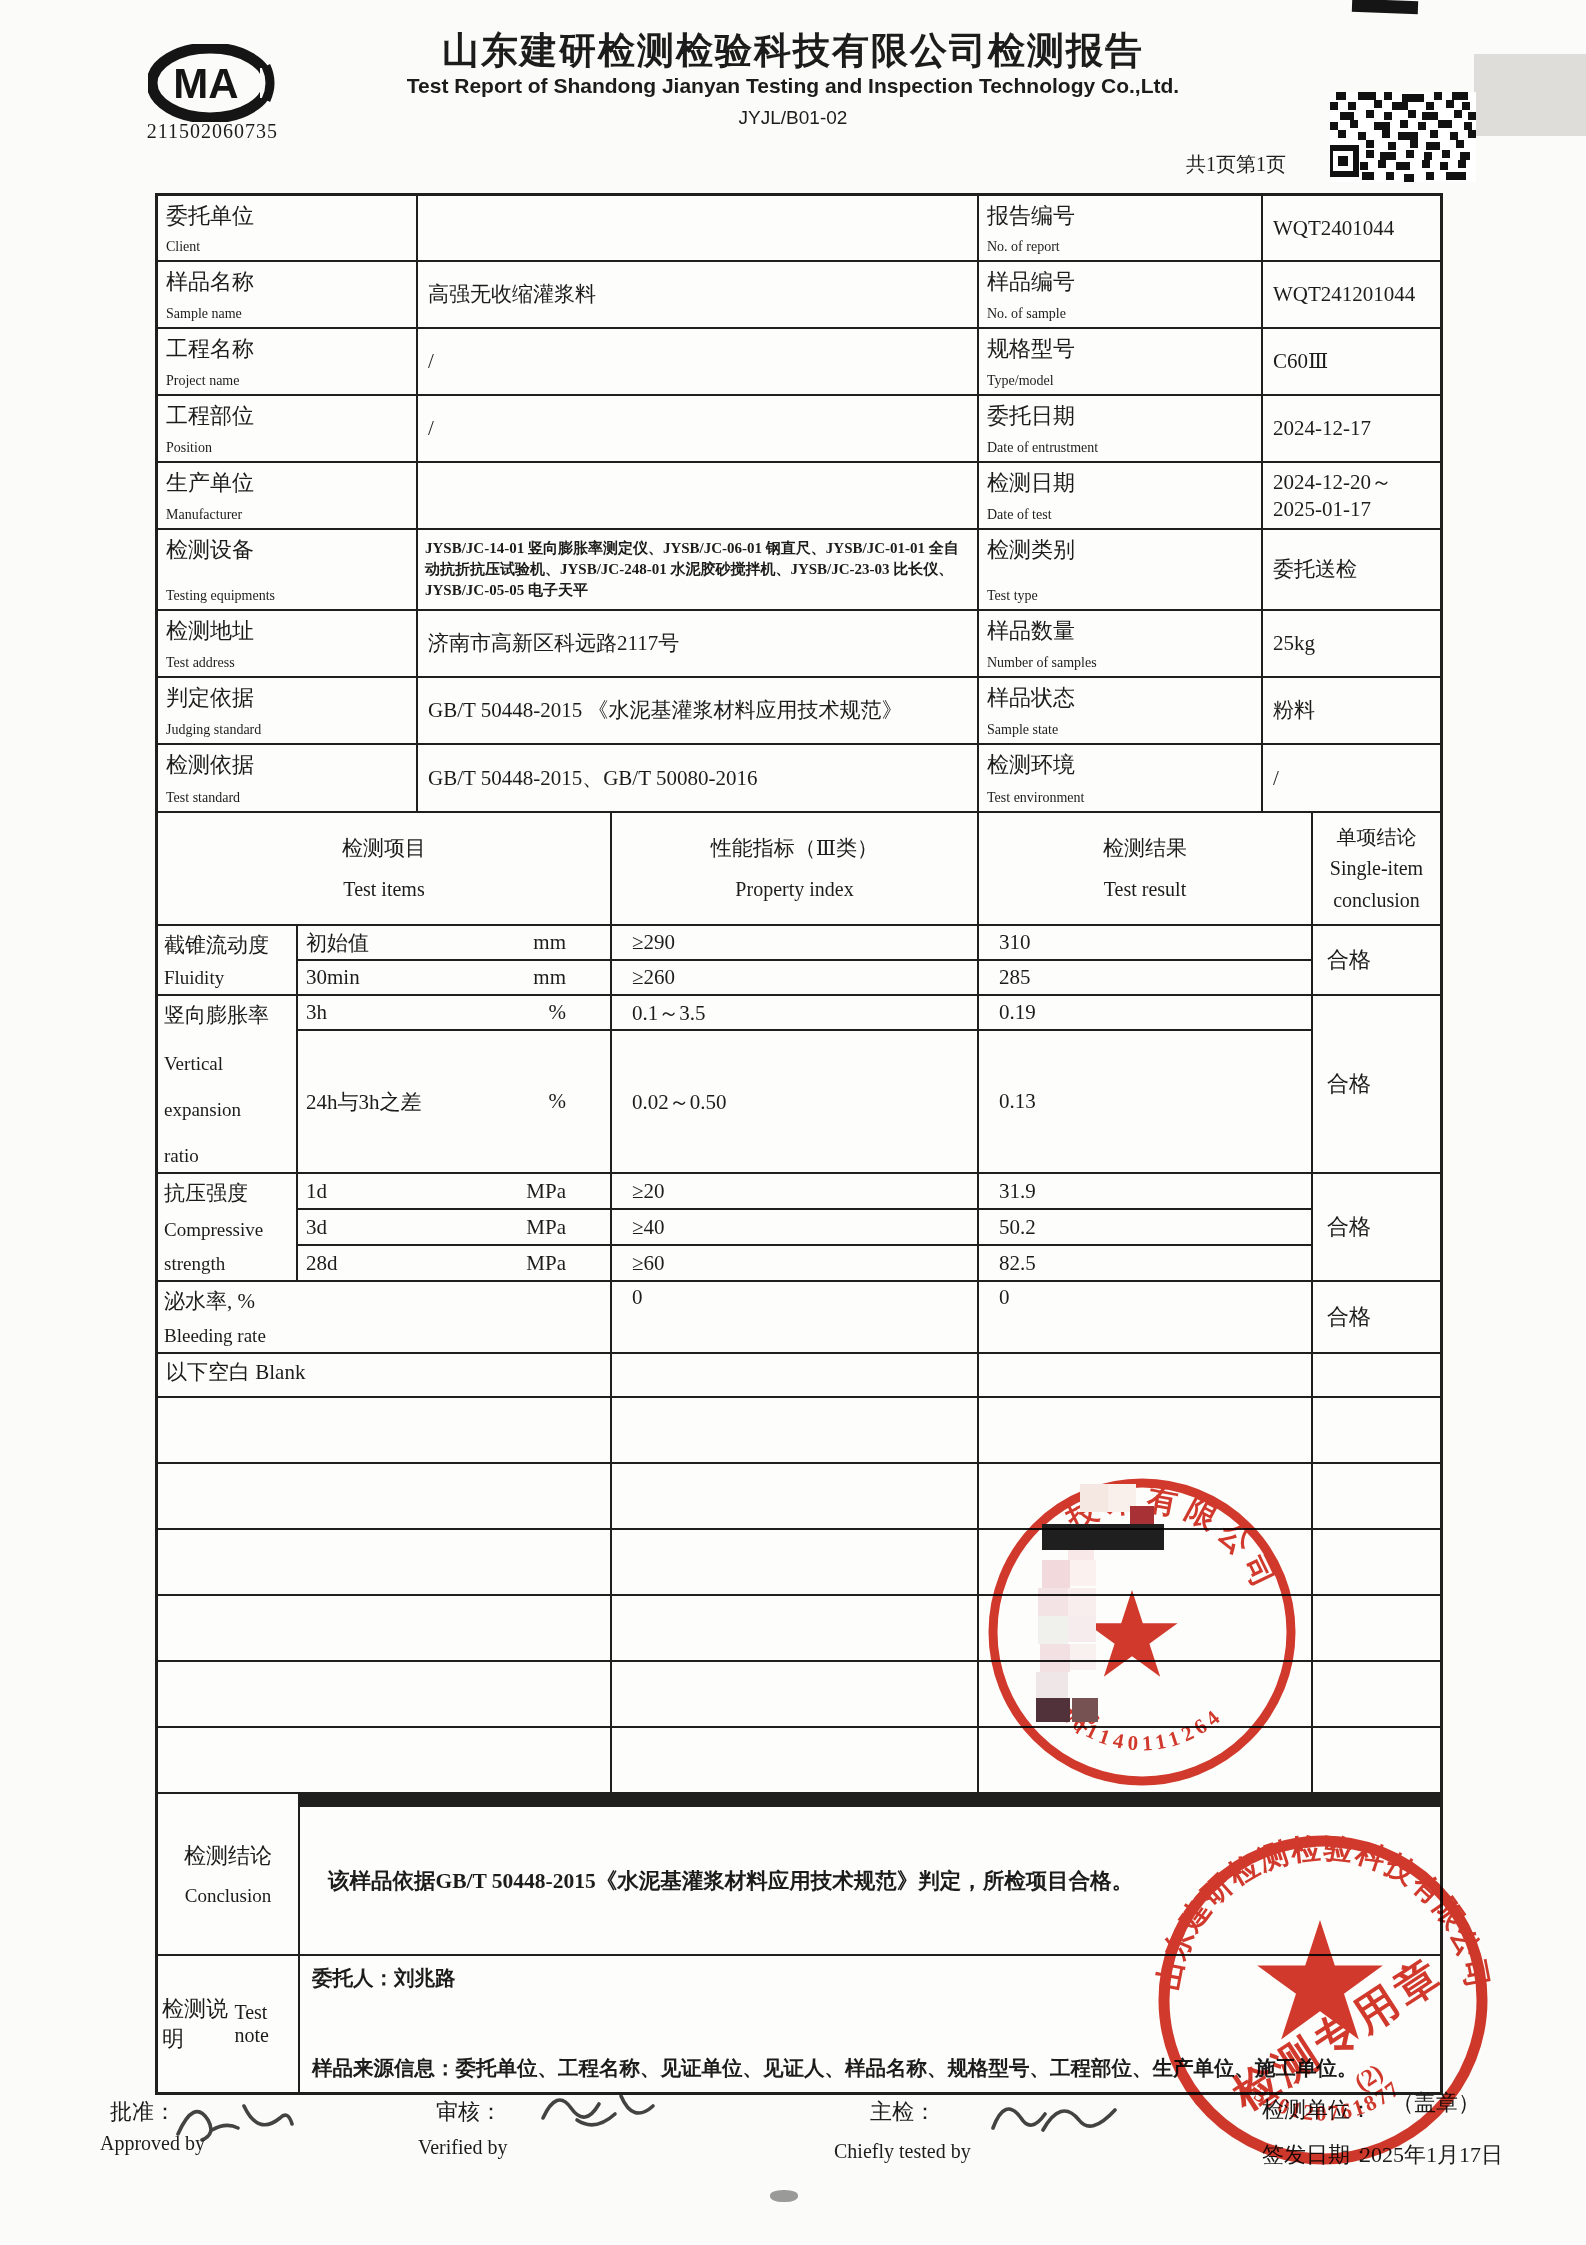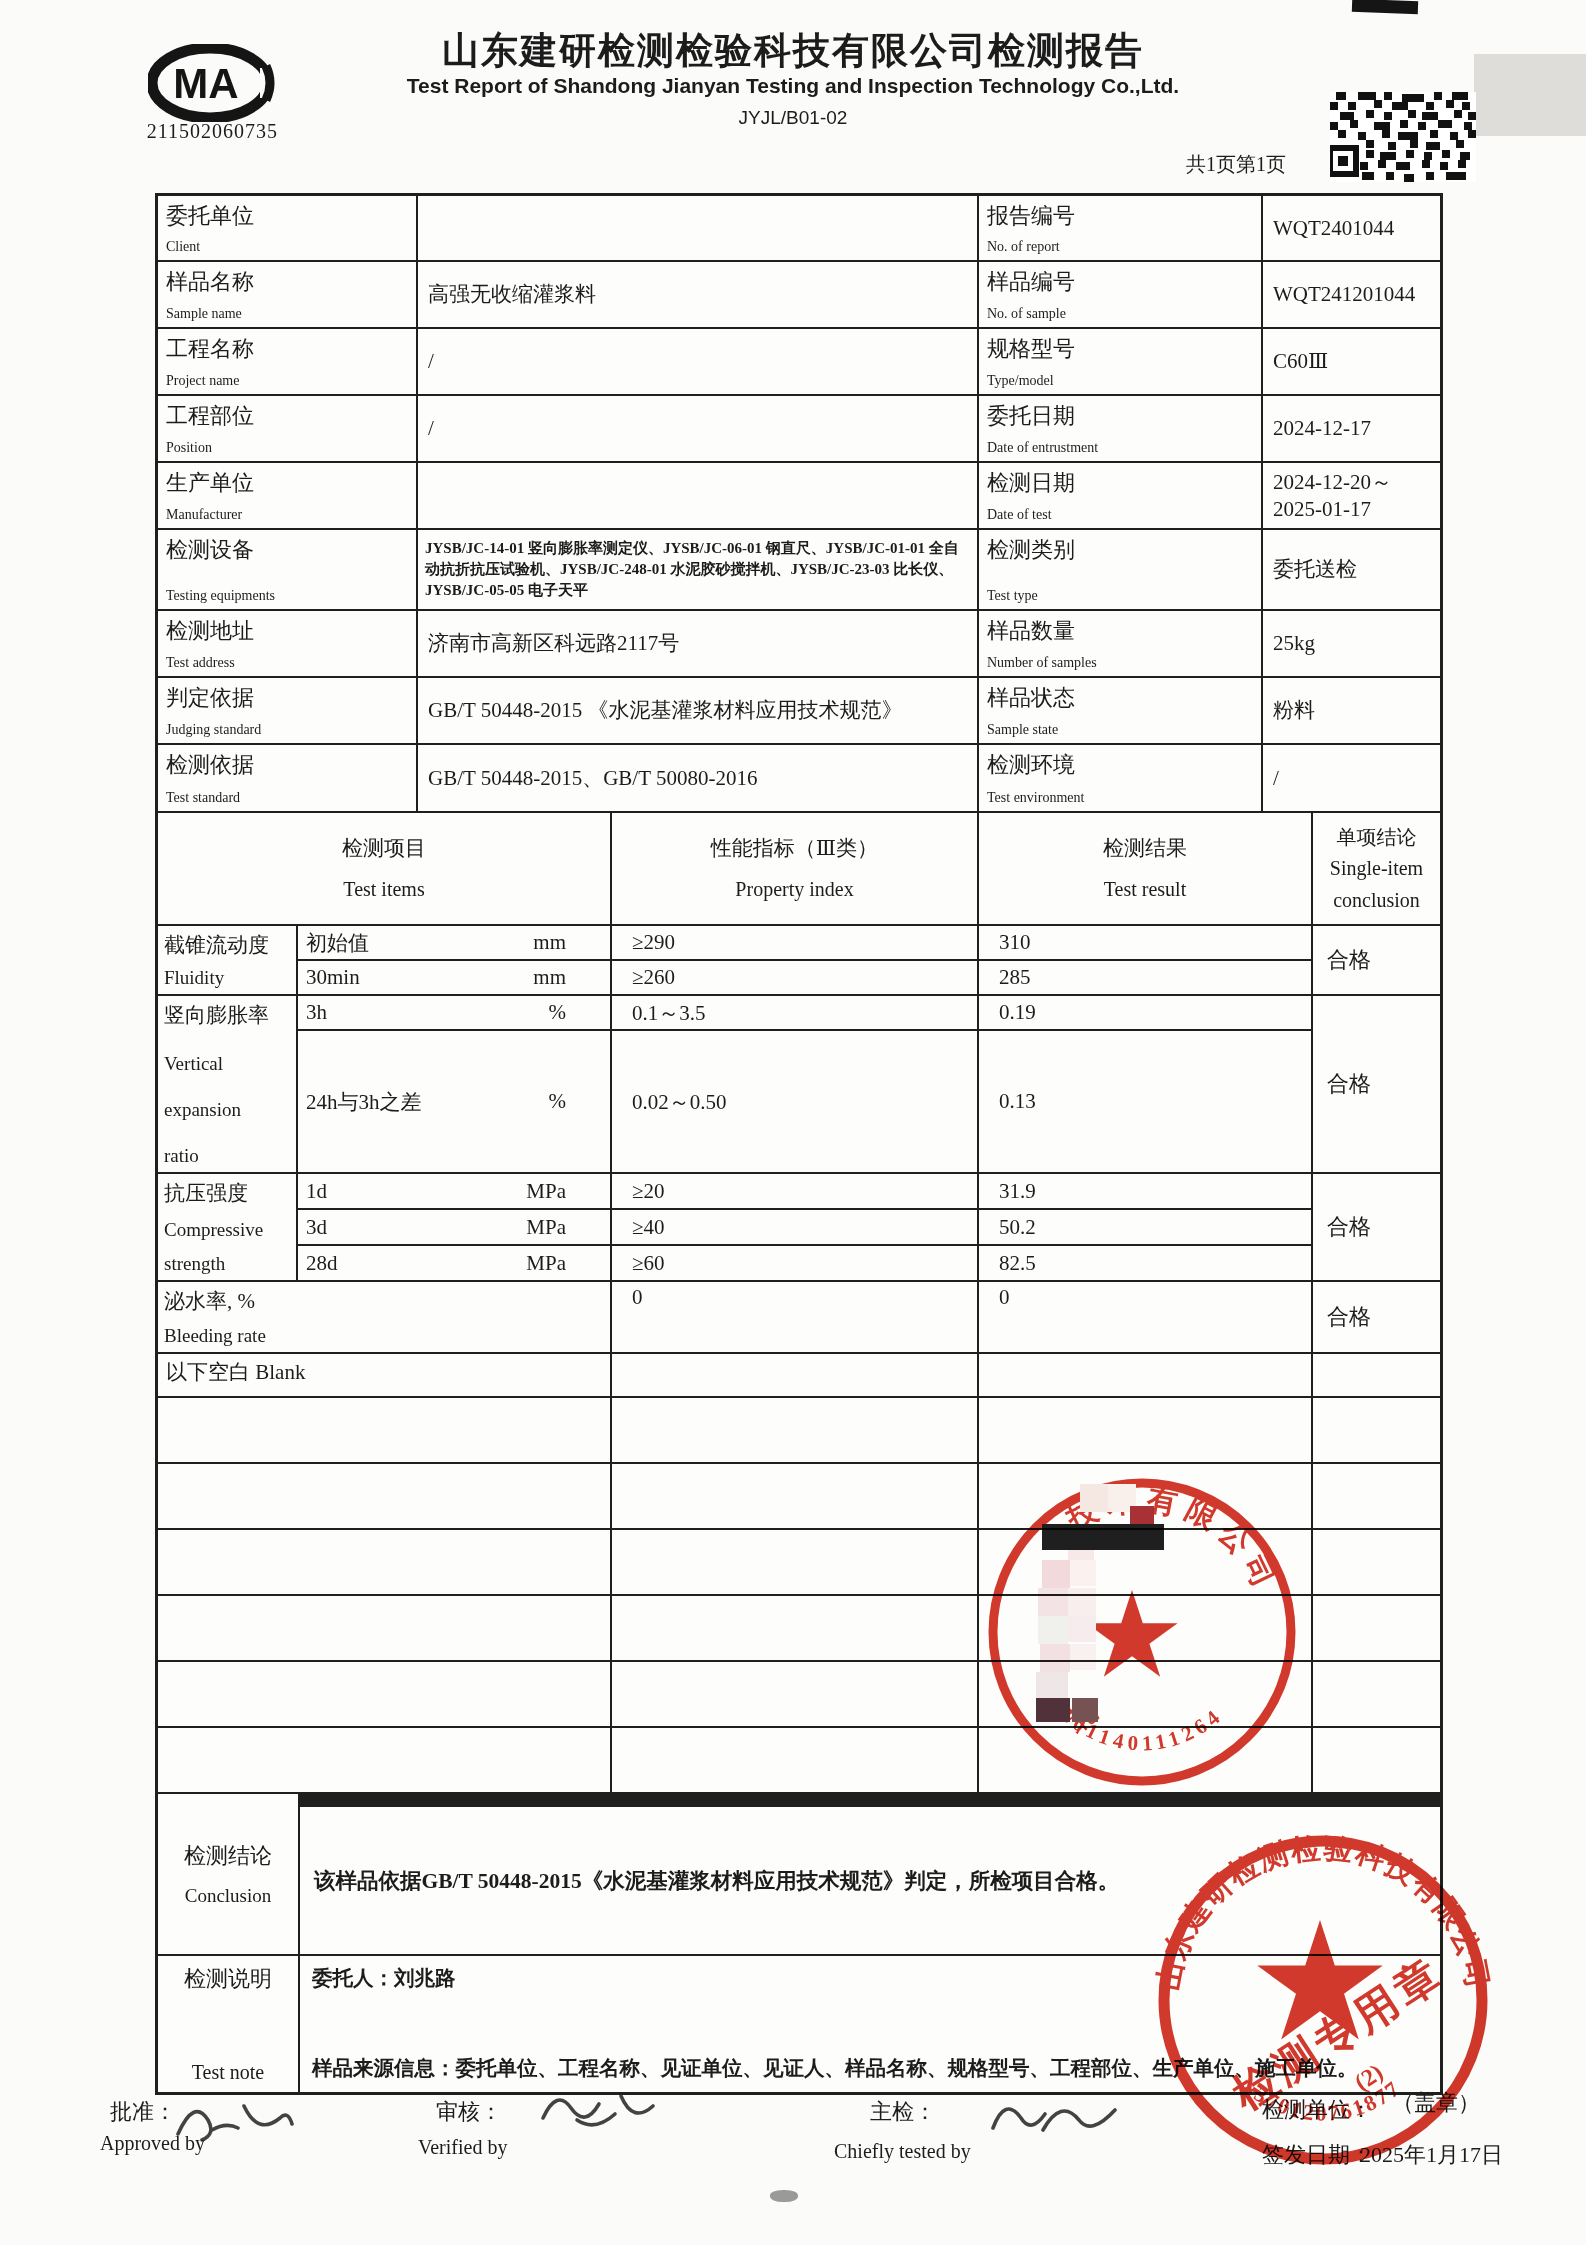--- a/index.html
+++ b/index.html
@@ -53,22 +53,22 @@
   .glab .en{font-size:19px;}
   .item{display:flex;align-items:center;justify-content:space-between;
         padding:0 44px 0 8px;font-size:21px;}
   .num{display:flex;align-items:center;padding:0 20px;font-size:21px;}
   .num-top{align-items:flex-start;padding-top:3px;}
   .ok{display:flex;align-items:center;padding-left:14px;font-size:22px;}
   .blankcell{display:flex;align-items:flex-start;padding:4px 8px;font-size:21px;}
   .clab{display:flex;flex-direction:column;justify-content:center;align-items:center;gap:14px;}
   .clab .cn{font-size:22px;}
   .clab .en{font-size:19px;}
-  .nlab{display:flex;flex-direction:column;justify-content:space-between;align-items:center;padding:8px 4px;}
-  .conc-text{display:flex;align-items:center;padding:0 14px;font-size:21.5px;font-weight:600;margin-top:13px;}
+  .nlab{display:flex;flex-direction:row;justify-content:space-between;align-items:center;padding:8px 4px;}
+  .conc-text{display:flex;align-items:center;padding:0 28px;font-size:21.5px;font-weight:600;margin-top:13px;}
   .note-body{display:flex;flex-direction:column;justify-content:space-between;
              padding:8px 12px;font-size:20.5px;font-weight:600;line-height:1.45;}
 
   
   .ft{position:absolute;font-size:22px;}
   .ft-en{position:absolute;font-size:20px;}
   .sig{position:absolute;}
   .stamp{position:absolute;mix-blend-mode:multiply;opacity:.93;}
 </style>
 </head>

